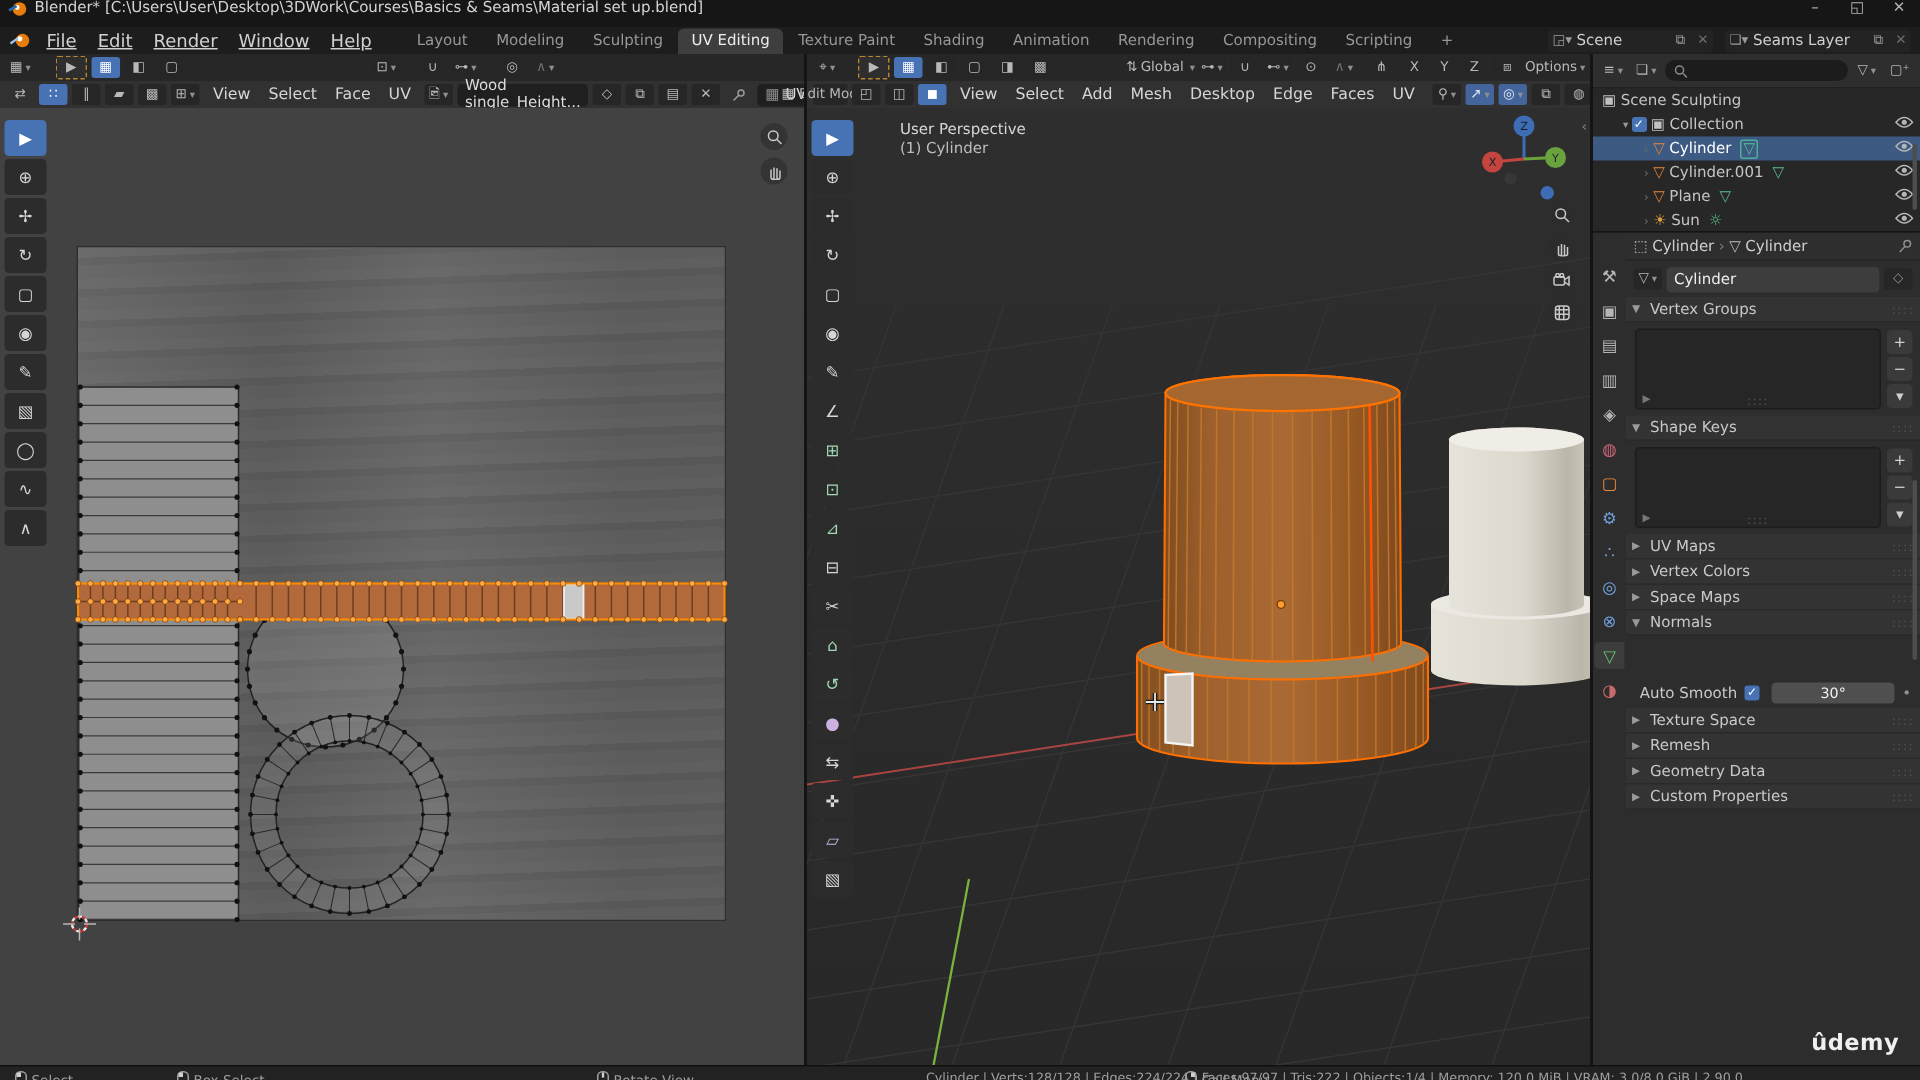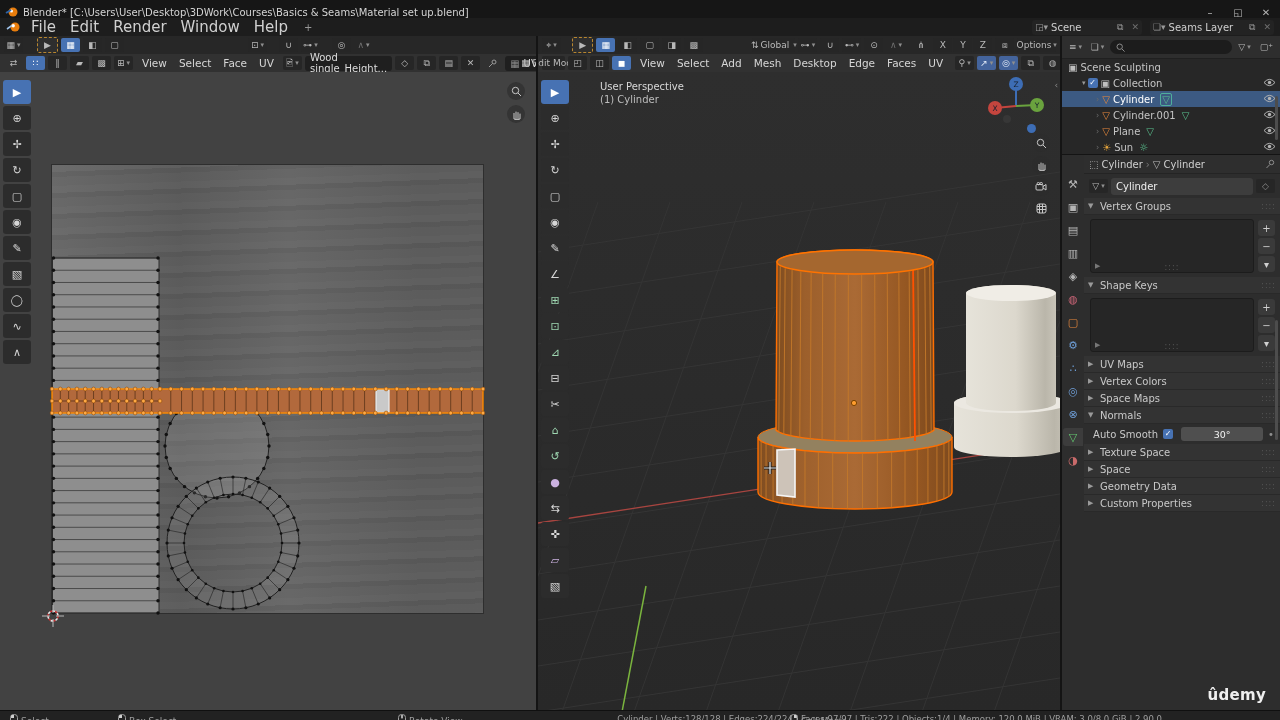--- a/index.html
+++ b/index.html
@@ -1,25 +1,25 @@
 <!DOCTYPE html>
 <html><head>
 <meta charset="utf-8">
 <style>
   html,body{margin:0;padding:0;background:#000;}
   #app{position:relative;width:1280px;height:720px;overflow:hidden;background:#1d1d1d;
        font-family:"DejaVu Sans",sans-serif;font-size:11px;color:#c8c8c8;-webkit-font-smoothing:antialiased;}
   .abs{position:absolute;}
   
-  #titlebar{left:0;top:0;width:1280px;height:18px;background:#161616;display:flex;align-items:flex-end;}
+  #titlebar{left:0;top:0;width:1280px;height:18px;background:#161616;display:flex;align-items:flex-start;}
   #titlebar .ttl{font-size:10px;color:#d4d4d4;margin-left:4px;white-space:nowrap;}
   .winbtn{width:28px;text-align:center;color:#b5b5b5;font-size:10px;cursor:default;}
   
   #topbar{left:0;top:18px;width:1280px;height:18px;background:#1d1d1d;display:flex;align-items:center;border-bottom:1px solid #0e0e0e;}
-  .menu{padding:0 7px;font-size:15px;color:#d0d0d0;line-height:18px;}
+  .menu{padding:0 7px;font-size:12px;color:#d0d0d0;line-height:18px;text-decoration:underline;}
   .tab{padding:0 9px;font-size:10px;color:#979797;line-height:17px;border-radius:4px 4px 0 0;margin-right:1px;white-space:nowrap;}
   .tab.on{background:#3e3e3e;color:#ececec;}
   .topfield{display:flex;align-items:center;background:#232323;border-radius:3px;height:15px;padding:0 3px;margin-left:8px;font-size:10px;color:#cfcfcf;}
   .topfield .fic{color:#9a9a9a;font-size:9px;margin-right:3px;}
   .topfield .fx{color:#6f6f6f;margin-left:5px;font-size:9px;}
   
   .hrow{display:flex;align-items:center;gap:3px;padding:0 4px;}
   .h1{height:18px;background:#272727;}
   .h2{height:18px;background:#313131;}
   .ib{display:inline-flex;align-items:center;justify-content:center;height:14px;min-width:15px;padding:0 2px;
@@ -65,21 +65,21 @@
   #datablock-row{display:flex;align-items:center;height:24px;padding:0 5px;gap:3px;}
   #datablock-field{flex:1;display:flex;align-items:center;background:#3d3d3d;border-radius:3px;height:17px;padding:0 5px;font-size:10px;color:#eee;gap:4px;}
   .panel-h{display:flex;align-items:center;height:16px;background:#333;border-bottom:1px solid #292929;font-size:10px;color:#c9c9c9;padding:0 4px;gap:4px;}
   .panel-h .arr{font-size:7px;color:#9a9a9a;width:8px;}
   .panel-h .grip{margin-left:auto;color:#565656;font-size:8px;letter-spacing:1px;}
   .listbox{position:relative;margin:4px 26px 4px 6px;height:52px;background:#262626;border:1px solid #1c1c1c;border-radius:3px;}
   .listbox .corner{position:absolute;left:4px;bottom:2px;color:#777;font-size:7px;}
   .listbox .bgrip{position:absolute;left:50%;bottom:0;color:#565656;font-size:8px;letter-spacing:1px;transform:translateX(-50%);}
   .sidebtns{position:absolute;right:3px;display:flex;flex-direction:column;gap:2px;}
   .sbtn{width:17px;height:16px;background:#3a3a3a;border-radius:3px;color:#cfcfcf;font-size:10px;display:flex;align-items:center;justify-content:center;}
-  .asrow{display:flex;align-items:center;height:20px;padding:0 6px;gap:5px;font-size:10px;color:#c9c9c9;}
+  .asrow{display:flex;align-items:center;height:20px;padding:0 6px;gap:5px;font-size:10px;color:#c9c9c9;margin-top:28px;}
   .slider{flex:0 0 82px;height:14px;background:#4f4f4f;border-radius:3px;color:#f2f2f2;font-size:9.5px;display:flex;align-items:center;justify-content:center;}
   .scroll{position:absolute;width:3px;border-radius:2px;background:#4d4d4d;}
   
   #statusbar{left:0;top:710px;width:1280px;height:16px;background:#222;border-top:1px solid #101010;font-size:9px;color:#9f9f9f;}
   .sb-item{position:absolute;top:3px;display:flex;align-items:center;gap:3px;white-space:nowrap;}
   #watermark{right:14px;top:686px;font-size:15px;font-weight:bold;color:rgba(250,250,250,.95);letter-spacing:.3px;z-index:9;}
   .vline{position:absolute;background:#141414;}
 </style>
 </head>
 <body>
@@ -104,20 +104,32 @@
         <circle cx="9" cy="6" r="4.5" fill="#e87d0d"></circle>
         <circle cx="7.2" cy="4.8" r="1.7" fill="#fff"></circle>
         <path d="M1 8 L6 4.4" stroke="#9fc3ea" stroke-width="1.6" fill="none"></path>
       </svg>
     <span id="topbar-menus" style="display:flex">
         <span class="menu">File</span>
         <span class="menu">Edit</span>
         <span class="menu">Render</span>
         <span class="menu">Window</span>
         <span class="menu">Help</span>
+      </span>
+    <span id="workspace-tabs" style="display:flex;margin-left:14px">
+        <span class="tab">Layout</span>
+        <span class="tab">Modeling</span>
+        <span class="tab">Sculpting</span>
+        <span class="tab on">UV Editing</span>
+        <span class="tab">Texture Paint</span>
+        <span class="tab">Shading</span>
+        <span class="tab">Animation</span>
+        <span class="tab">Rendering</span>
+        <span class="tab">Compositing</span>
+        <span class="tab">Scripting</span>
       </span>
     <span class="tab">+</span>
     <span class="spacer"></span>
     <span class="topfield" style="width:104px">
       <span class="fic">◲▾</span>
       <span>Scene</span>
       <span class="spacer"></span>
         <span class="fic">⧉</span>
         <span class="fx">✕</span>
     </span>
@@ -969,21 +981,21 @@
             <span class="slider">30°</span>
             <span style="color: rgb(143, 143, 143);">•</span>
           </span>
           <span class="panel-h">
             <span class="arr">▶</span>
             <span>Texture Space</span>
             <span class="grip">::::</span>
           </span>
           <span class="panel-h">
             <span class="arr">▶</span>
-            <span>Space</span>
+            <span>Remesh</span>
             <span class="grip">::::</span>
           </span>
           <span class="panel-h">
             <span class="arr">▶</span>
             <span>Geometry Data</span>
             <span class="grip">::::</span>
           </span>
           <span class="panel-h">
             <span class="arr">▶</span>
             <span>Custom Properties</span>

